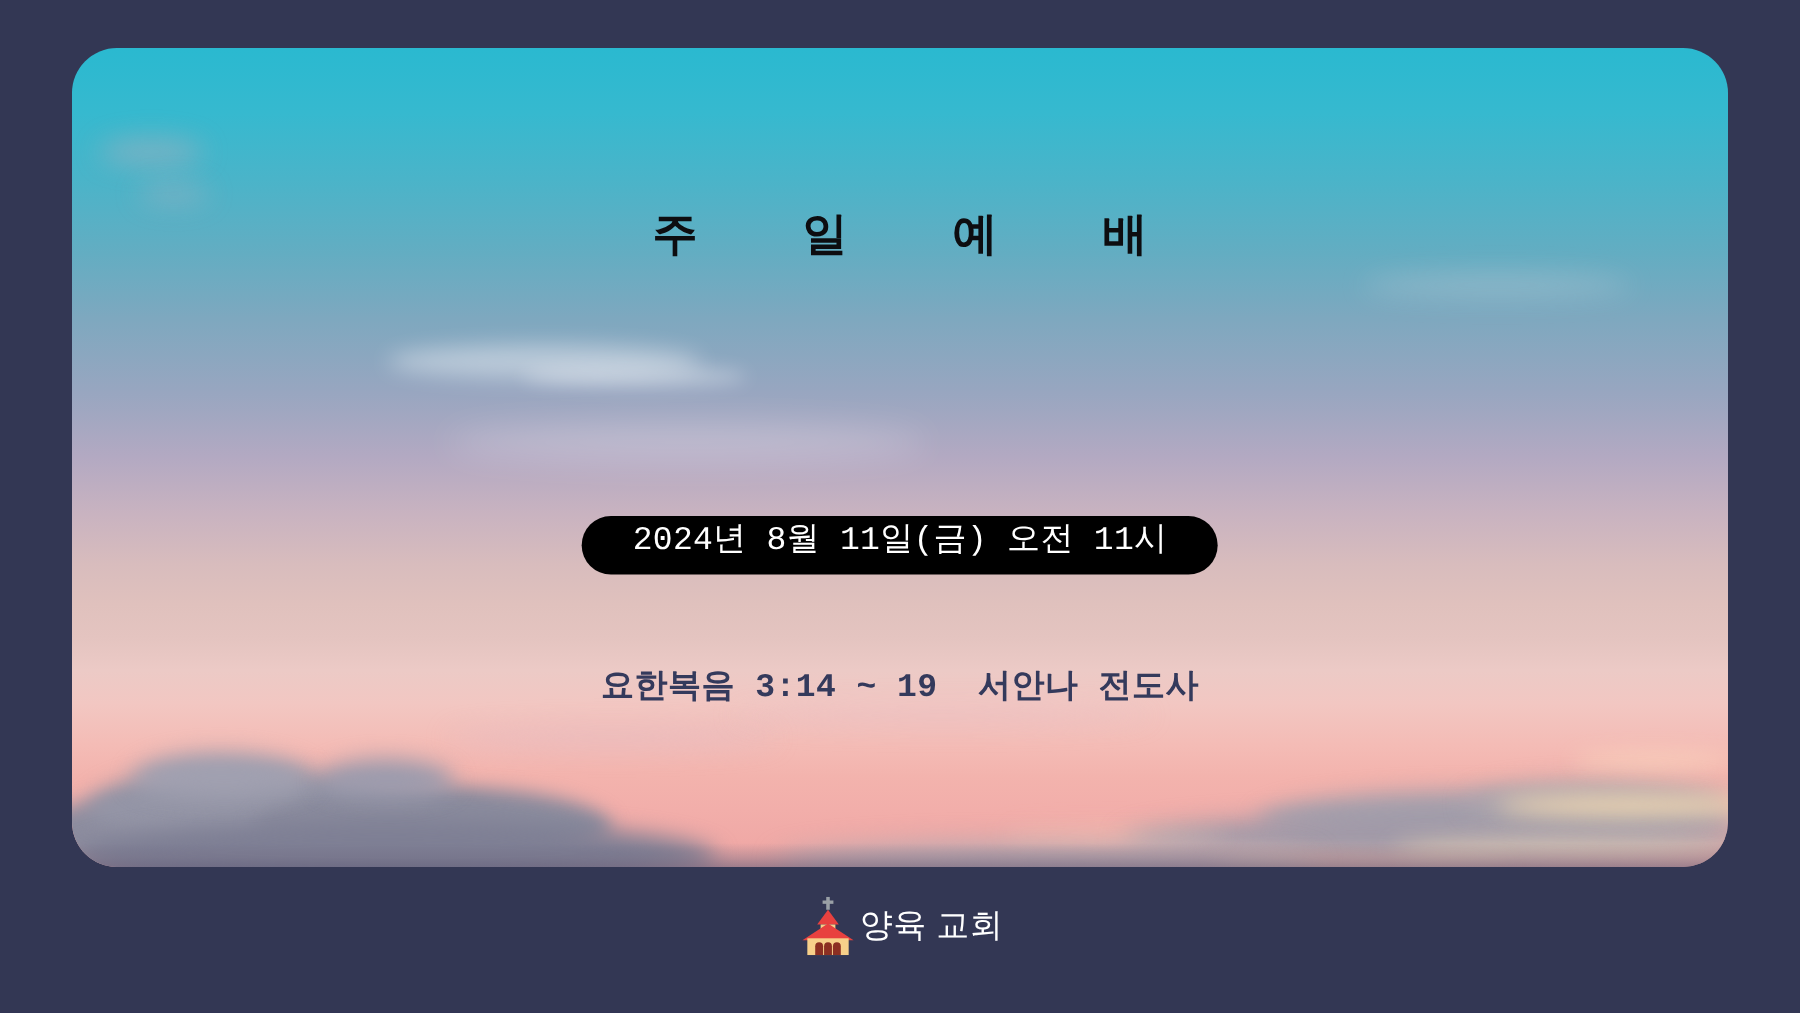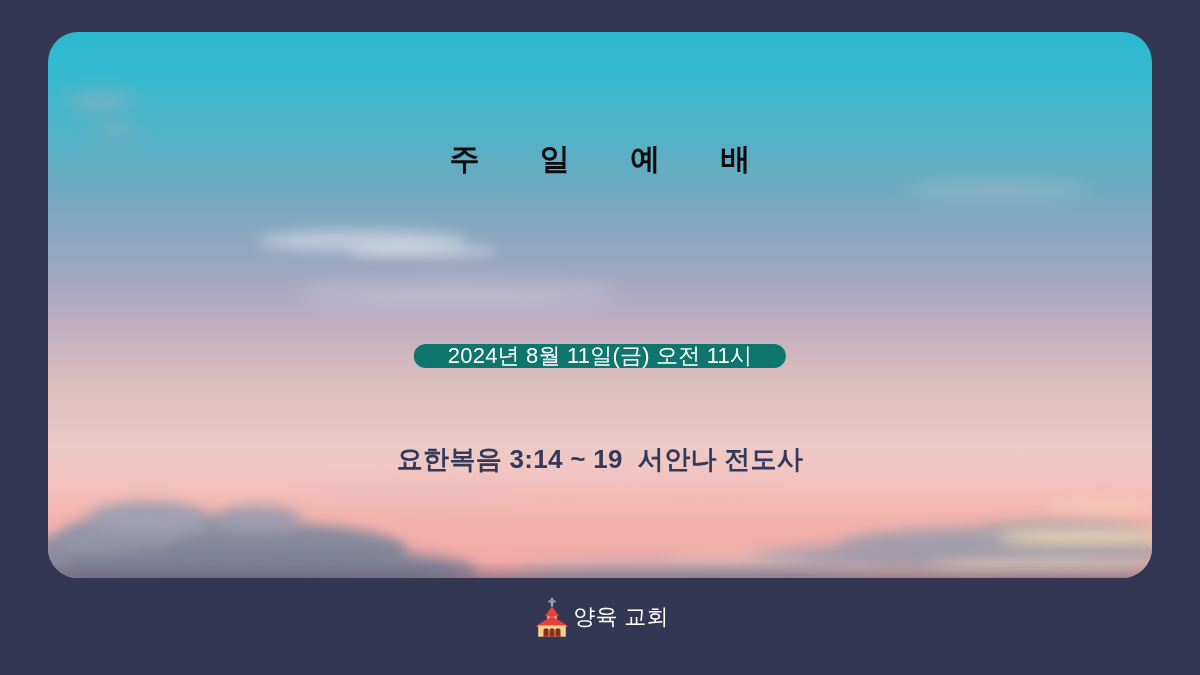--- a/index.html
+++ b/index.html
@@ -112,20 +112,21 @@
   }
 
   
   .content {
     position: absolute;
     inset: 0;
     display: flex;
     flex-direction: column;
     align-items: center;
     text-align: center;
+    font-family: Liberation Mono, monospace;
   }
 
   .eyebrow {
     position: absolute;
     top: 144px;
     left: 0; right: 0;
     font-size: 30px;
     font-weight: 700;
     color: #0d0d10;
     letter-spacing: 26px;
@@ -143,39 +144,39 @@
     letter-spacing: 1px;
     line-height: 1.1;
     white-space: nowrap;
   }
 
   .date-pill {
     position: absolute;
     top: 344px;
     left: 50%;
     transform: translateX(-50%);
-    height: 24px;
+    height: 39px;
     padding: 0 34px;
     display: flex;
-    align-items: center;
+    align-items: flex-start;
     justify-content: center;
-    background: #0f766e;
+    background: #000000;
     border-radius: 20px;
     color: #ffffff;
     font-size: 22px;
     font-weight: 500;
     letter-spacing: .2px;
     white-space: nowrap;
   }
 
   .scripture {
     position: absolute;
     top: 442px;
     left: 0; right: 0;
-    font-size: 26px;
+    font-size: 22px;
     font-weight: 700;
     color: #343a5c;
     letter-spacing: .3px;
     white-space: pre;
   }
 
   
   .footer {
     position: absolute;
     left: 0; right: 0;

